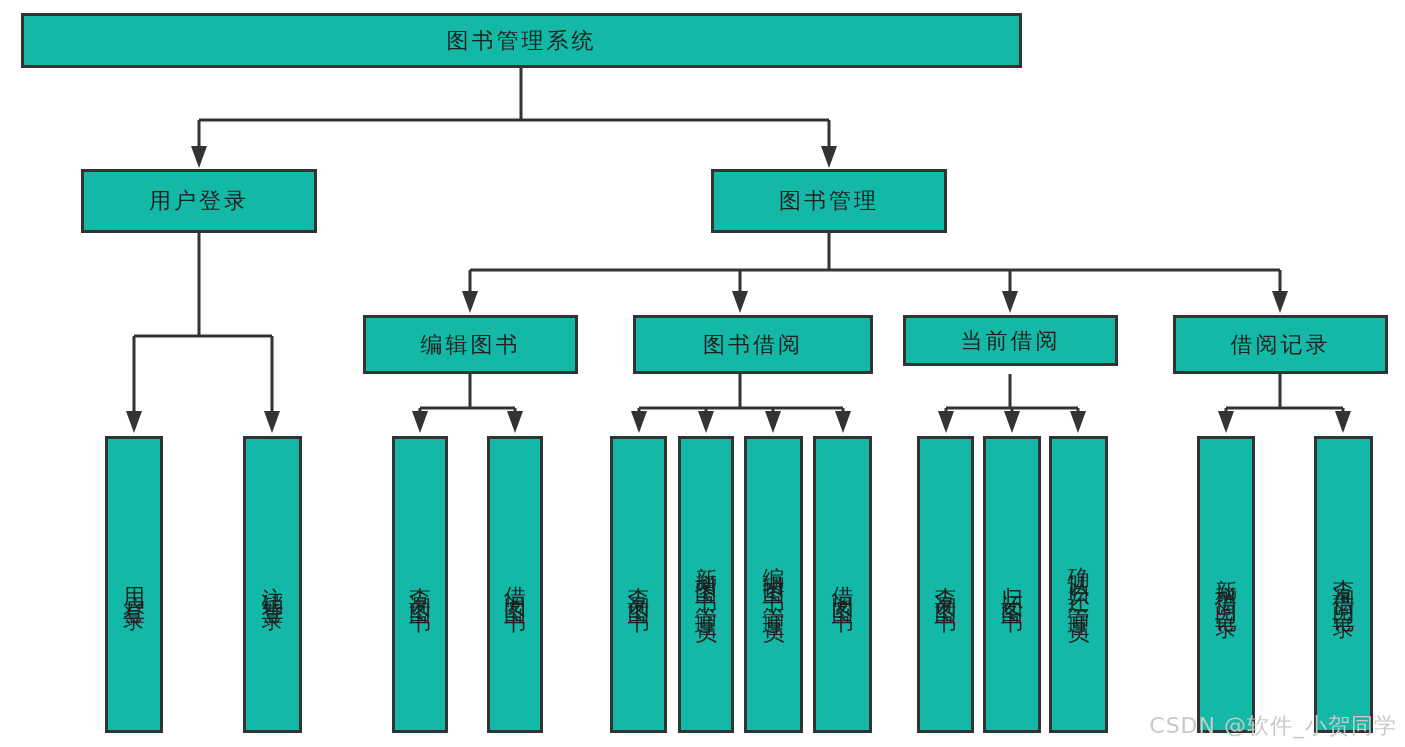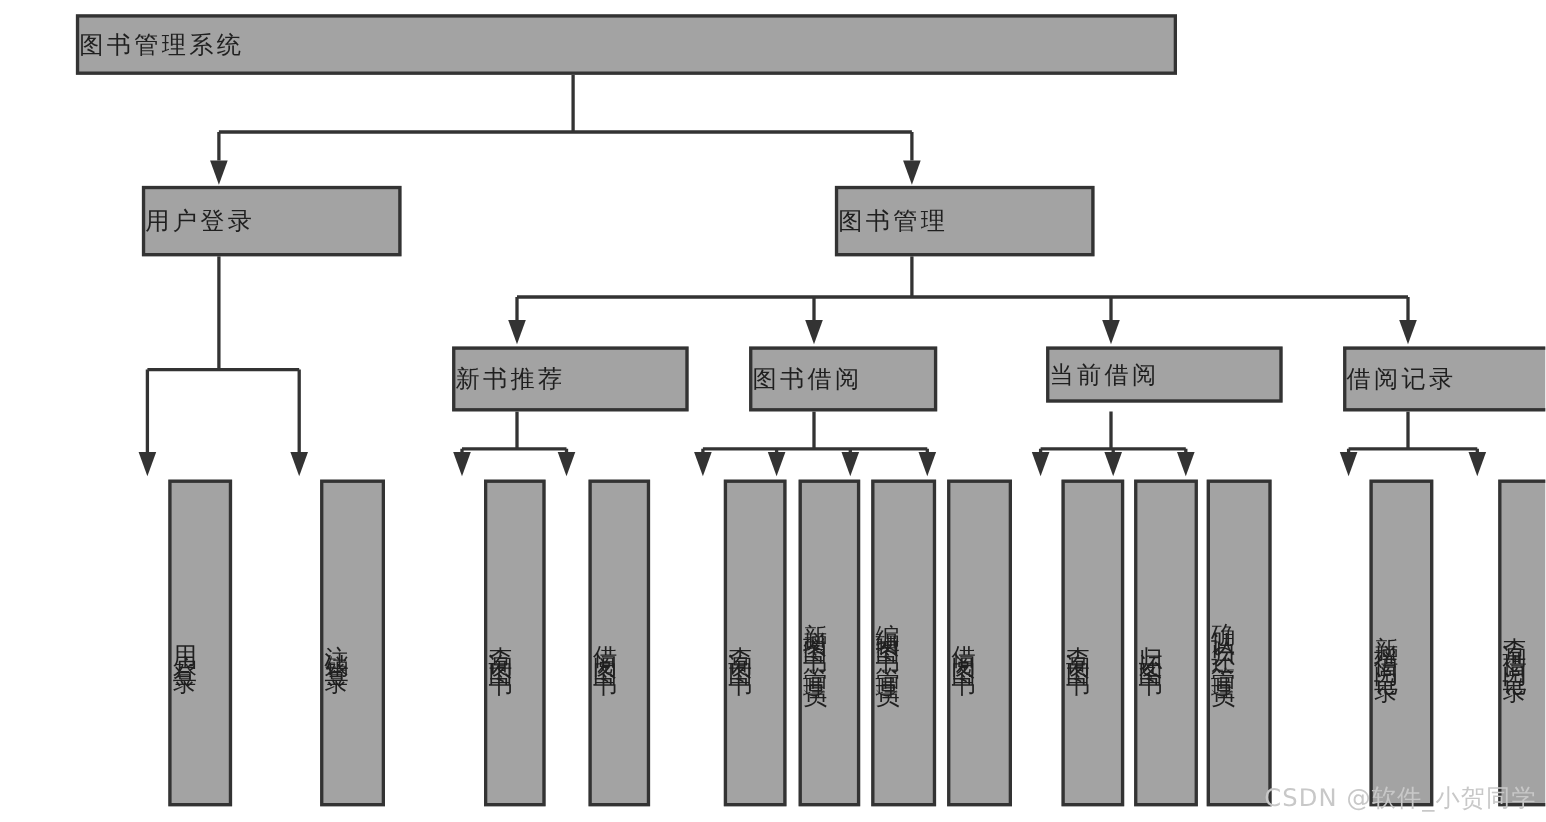--- a/index.html
+++ b/index.html
@@ -18,26 +18,26 @@
   .wires {
     position: absolute;
     left: 0;
     top: 0;
     z-index: 1;
   }
   .box {
     position: absolute;
     box-sizing: border-box;
     border: 3px solid #333333;
-    background: #a3a3a3;
+    background: #14b8a6;
     display: flex;
     align-items: center;
+    justify-content: center;
     z-index: 2;
     color: #1f1f1f;
-    margin-left: 48px;
   }
   .hbox span {
     font-size: 22px;
     letter-spacing: 3px;
     white-space: nowrap;
   }
   .vbox {
     top: 436px;
     height: 297px;
   }
@@ -117,23 +117,23 @@
   </div>
 
   <div class="box hbox" style="left:81px;top:169px;width:236px;height:64px">
     <span>用户登录</span>
   </div>
   <div class="box hbox" style="left:711px;top:169px;width:236px;height:64px">
     <span>图书管理</span>
   </div>
 
   <div class="box hbox" style="left:363px;top:315px;width:215px;height:59px">
-    <span>新书推荐</span>
+    <span>编辑图书</span>
   </div>
-  <div class="box hbox" style="left:633px;top:315px;width:171px;height:59px">
+  <div class="box hbox" style="left:633px;top:315px;width:240px;height:59px">
     <span>图书借阅</span>
   </div>
   <div class="box hbox" style="left:903px;top:315px;width:215px;height:51px">
     <span>当前借阅</span>
   </div>
   <div class="box hbox" style="left:1173px;top:315px;width:215px;height:59px">
     <span>借阅记录</span>
   </div>
 
   <div class="box vbox" style="left:105px;width:58px">

